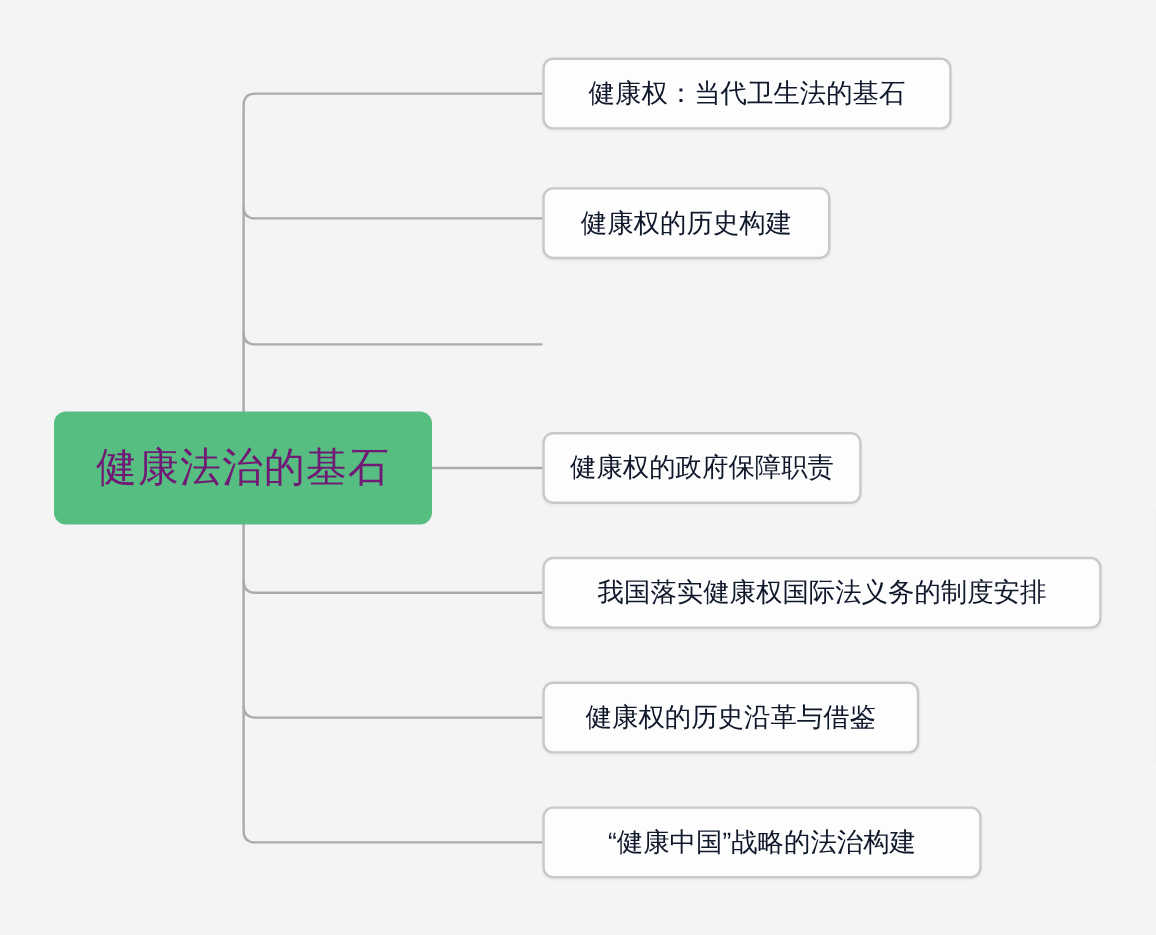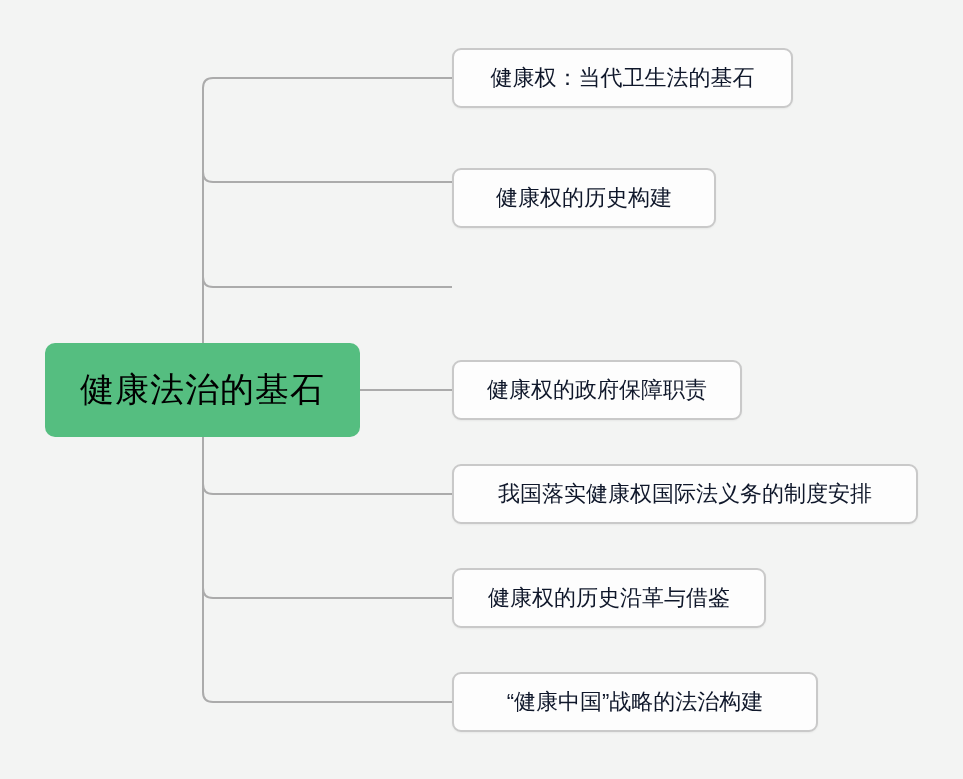--- a/index.html
+++ b/index.html
@@ -29,39 +29,39 @@
     display: flex;
     align-items: center;
     justify-content: center;
     white-space: nowrap;
     cursor: default;
   }
   .root-node {
     left: 45px; top: 343px;
     width: 315px; height: 94px;
     background: #55be80;
-    color: #000000;
+    color: #701a75;
     font-size: 34px;
     border-radius: 10px;
     letter-spacing: 1px;
   }
   .child-node {
     left: 452px;
     height: 60px;
     background: #fdfdfd;
     border: 2px solid #c9c9c9;
     border-radius: 9px;
     color: #0f172a;
     font-size: 22px;
     box-shadow: 0 1px 2px rgba(0,0,0,0.05);
   }
   .child-node.n0 { top: 48px;  width: 341px; }
-  .child-node.n1 { top: 168px; width: 264px; }
+  .child-node.n1 { top: 156px; width: 240px; }
   .child-node.n2 { top: 257px; width: 466px; }
-  .child-node.n3 { top: 360px; width: 290px; }
+  .child-node.n3 { top: 360px; width: 266px; }
   .child-node.n4 { top: 464px; width: 466px; }
   .child-node.n5 { top: 568px; width: 314px; }
   .child-node.n6 { top: 672px; width: 366px; text-align: right; }
 </style>
 </head>
 <body>
 
 <div class="canvas">
 
   <svg class="connectors" viewBox="0 0 963 779" xmlns="http://www.w3.org/2000/svg">

